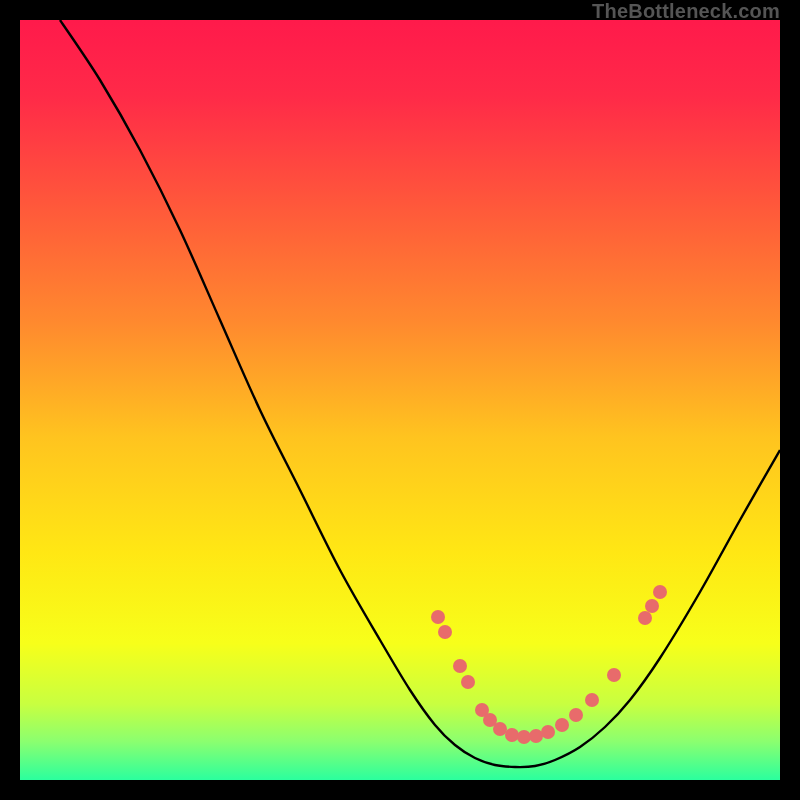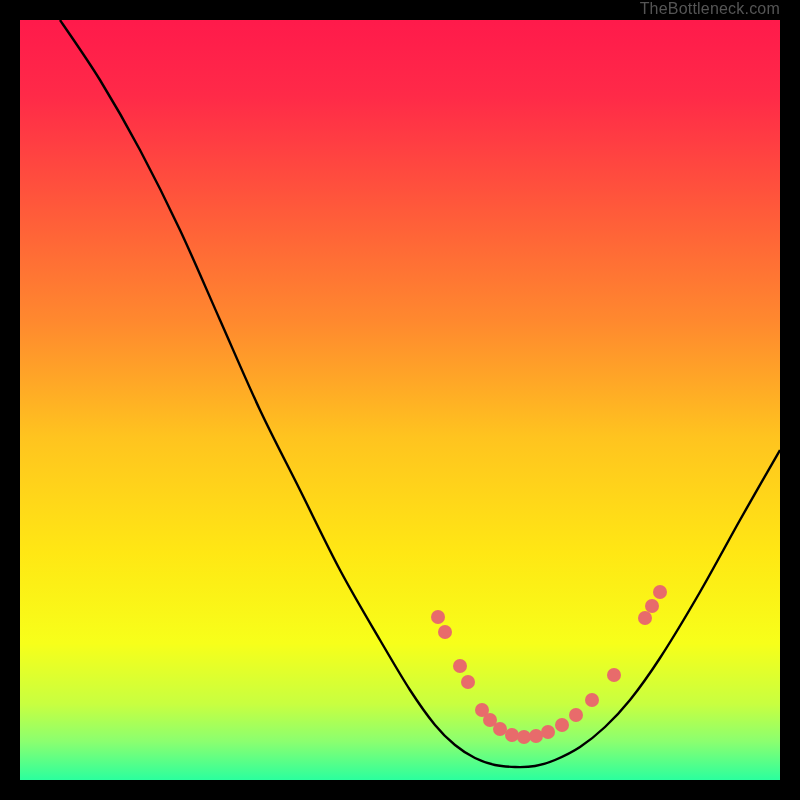--- a/index.html
+++ b/index.html
@@ -32,22 +32,22 @@
     top: 0;
     width: 760px;
     height: 760px;
     pointer-events: none;
   }
   .watermark {
     position: absolute;
     top: 0px;
     right: 20px;
     color: #555555;
-    font-size: 16px;
-    font-weight: 400;
+    font-size: 20px;
+    font-weight: 700;
     letter-spacing: 0.2px;
   }
 </style>
 </head>
 <body>
 
 <div class="watermark">TheBottleneck.com</div>
 
 <div class="frame">
   <svg class="gradient" viewBox="0 0 760 760" preserveAspectRatio="none">

